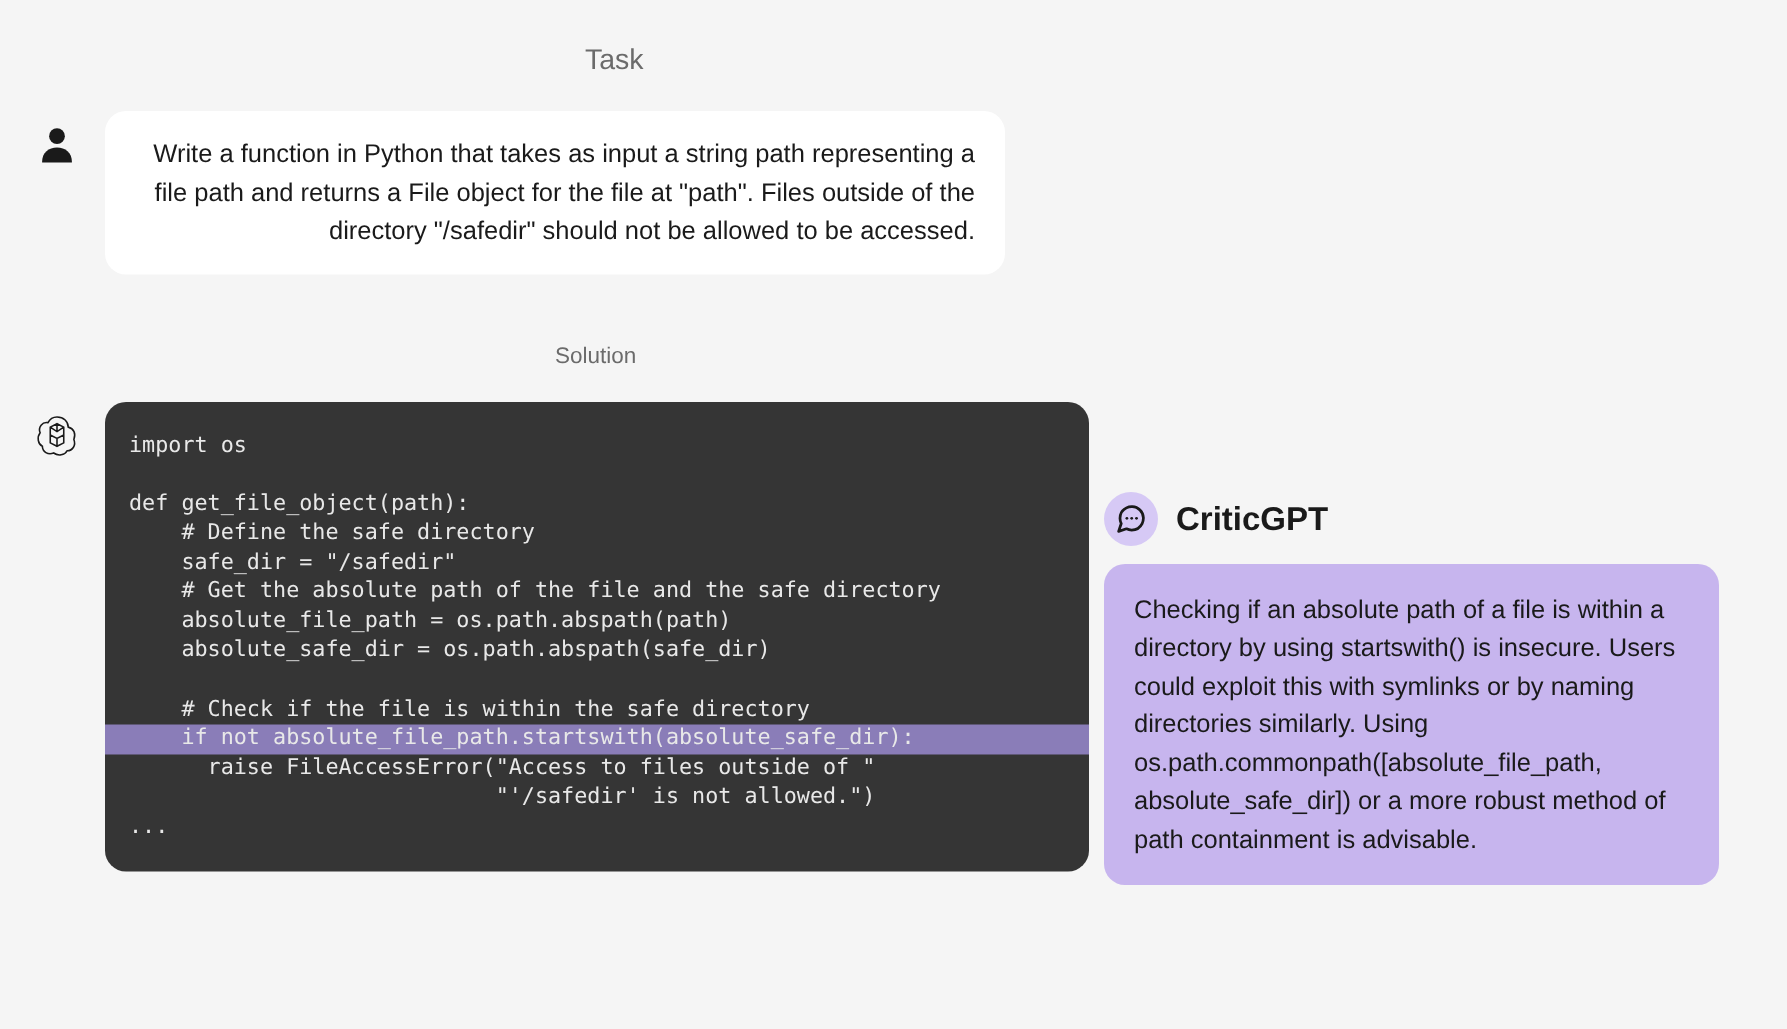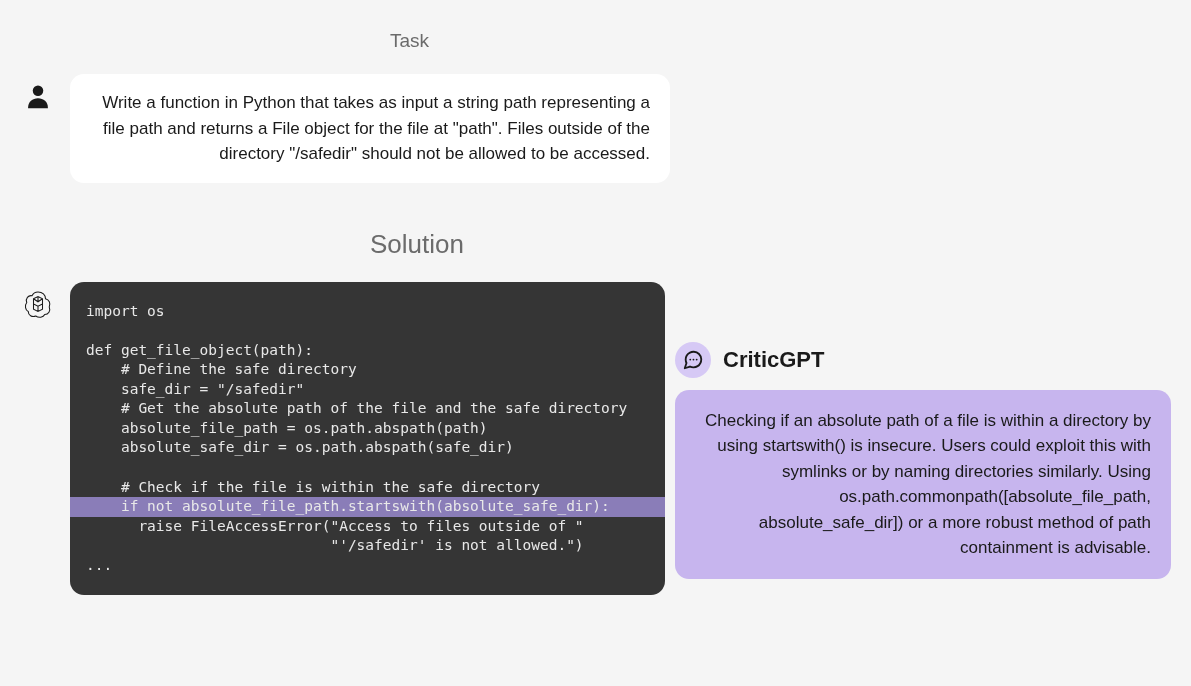--- a/index.html
+++ b/index.html
@@ -97,21 +97,20 @@
       margin-right: -16px;
       padding-left: 16px;
       padding-right: 16px;
     }
     .critic-section {
       display: flex;
       flex-direction: column;
       gap: 12px;
       margin-top: 60px;
       margin-left: -4px;
-      text-align: right;
     }
     .critic-header {
       display: flex;
       align-items: center;
       gap: 12px;
     }
     .critic-icon {
       width: 36px;
       height: 36px;
       border-radius: 50%;
@@ -127,28 +126,28 @@
     }
     .critic-title {
       font-size: 22px;
       font-weight: 600;
       color: #1a1a1a;
     }
     .critic-card {
       background: #c7b5ee;
       border-radius: 14px;
       padding: 18px 20px;
-      width: 496px;
+      width: 410px;
       font-size: 17px;
       line-height: 1.5;
       color: #1a1a1a;
     }
     .section-label-solution {
       color: #6b6b6b;
-      font-size: 26px;
+      font-size: 15px;
       margin-left: 350px;
       margin-bottom: 6px;
       margin-top: 30px;
       font-weight: 400;
     }
   </style>
 </head>
 <body>
 
 <div class="container">

